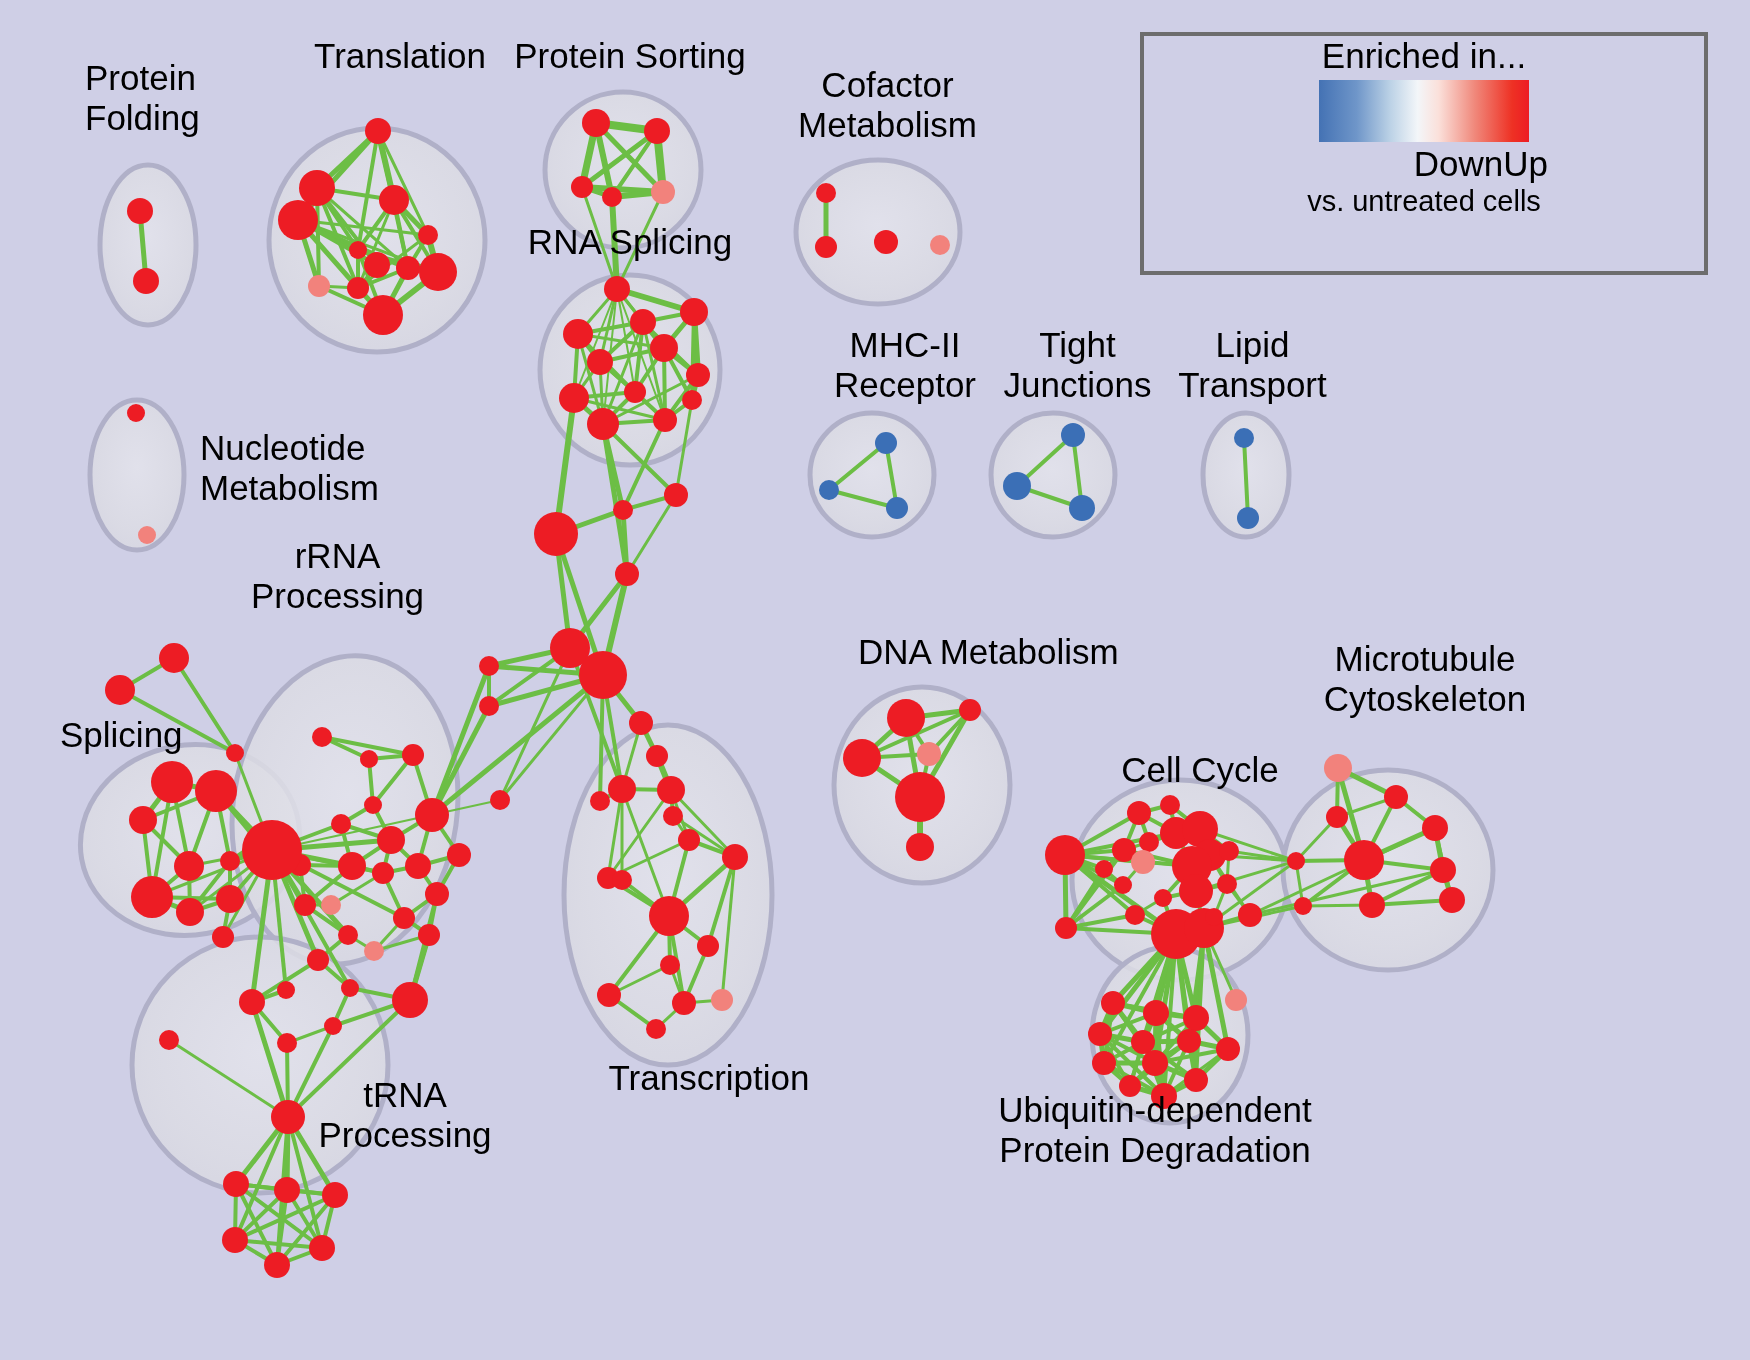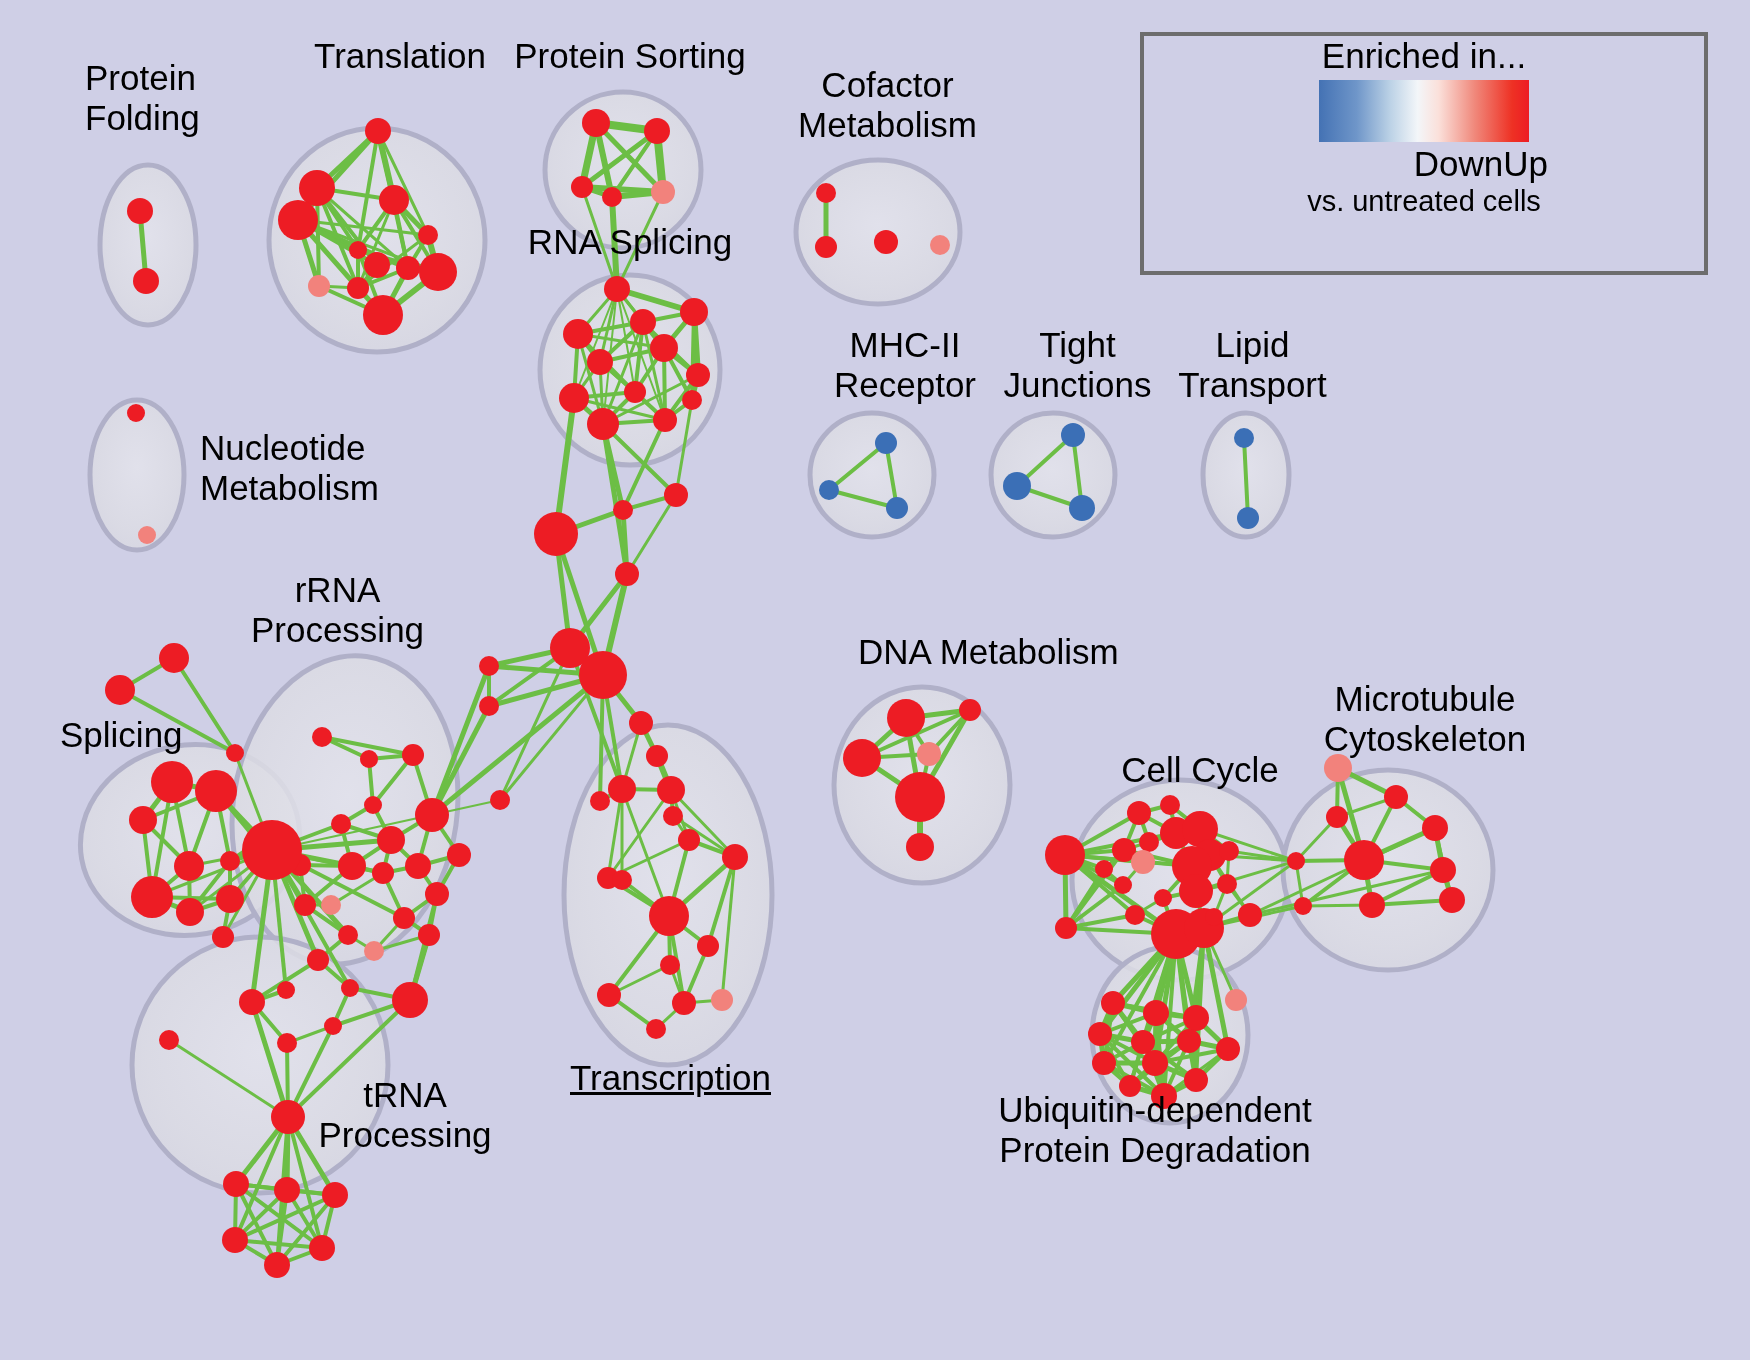--- a/index.html
+++ b/index.html
@@ -700,29 +700,29 @@
       <div class="cluster-label" style="left: 785px; top: 65px; width: 205px; text-align: center;">Cofactor
 Metabolism</div>
       <div class="cluster-label" style="left: 200px; top: 428px; width: 200px; text-align: left;">Nucleotide
 Metabolism</div>
       <div class="cluster-label" style="left: 805px; top: 325px; width: 200px; text-align: center;">MHC-II
 Receptor</div>
       <div class="cluster-label" style="left: 985px; top: 325px; width: 185px; text-align: center;">Tight
 Junctions</div>
       <div class="cluster-label" style="left: 1160px; top: 325px; width: 185px; text-align: center;">Lipid
 Transport</div>
-      <div class="cluster-label" style="left: 245px; top: 570px; width: 185px; text-align: center;">rRNA
+      <div class="cluster-label" style="left: 245px; top: 536px; width: 185px; text-align: center;">rRNA
 Processing</div>
       <div class="cluster-label" style="left: 60px; top: 715px; width: 180px; text-align: left;">Splicing</div>
       <div class="cluster-label" style="left: 310px; top: 1075px; width: 190px; text-align: center;">tRNA
 Processing</div>
-      <div class="cluster-label" style="left: 570px; top: 1058px; width: 230px; text-align: left; text-decoration: underline;">Transcription</div>
+      <div class="cluster-label" style="left: 594px; top: 1058px; width: 230px; text-align: center;">Transcription</div>
       <div class="cluster-label" style="left: 815px; top: 632px; width: 260px;  margin-left: 43px;">DNA Metabolism</div>
       <div class="cluster-label" style="left: 1100px; top: 750px; width: 200px; text-align: center;">Cell Cycle</div>
-      <div class="cluster-label" style="left: 1310px; top: 679px; width: 230px; text-align: center;">Microtubule
+      <div class="cluster-label" style="left: 1310px; top: 639px; width: 230px; text-align: center;">Microtubule
 Cytoskeleton</div>
       <div class="cluster-label" style="left: 995px; top: 1090px; width: 320px; text-align: center;">Ubiquitin-dependent
 Protein Degradation</div>
     </div>
 
   <div id="legend-box">
     <div id="legend-title">Enriched in...</div>
     <div id="legend-bar"></div>
     <div id="legend-ends">
       <span>Down</span>

